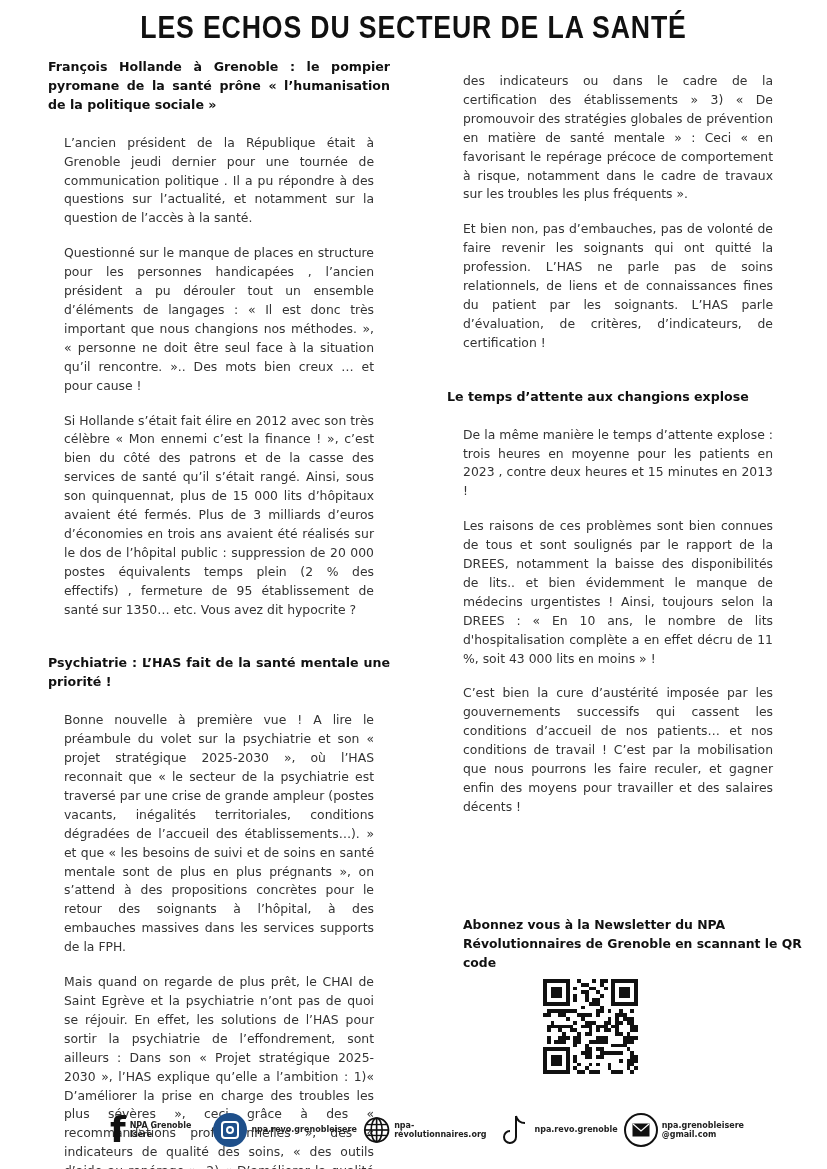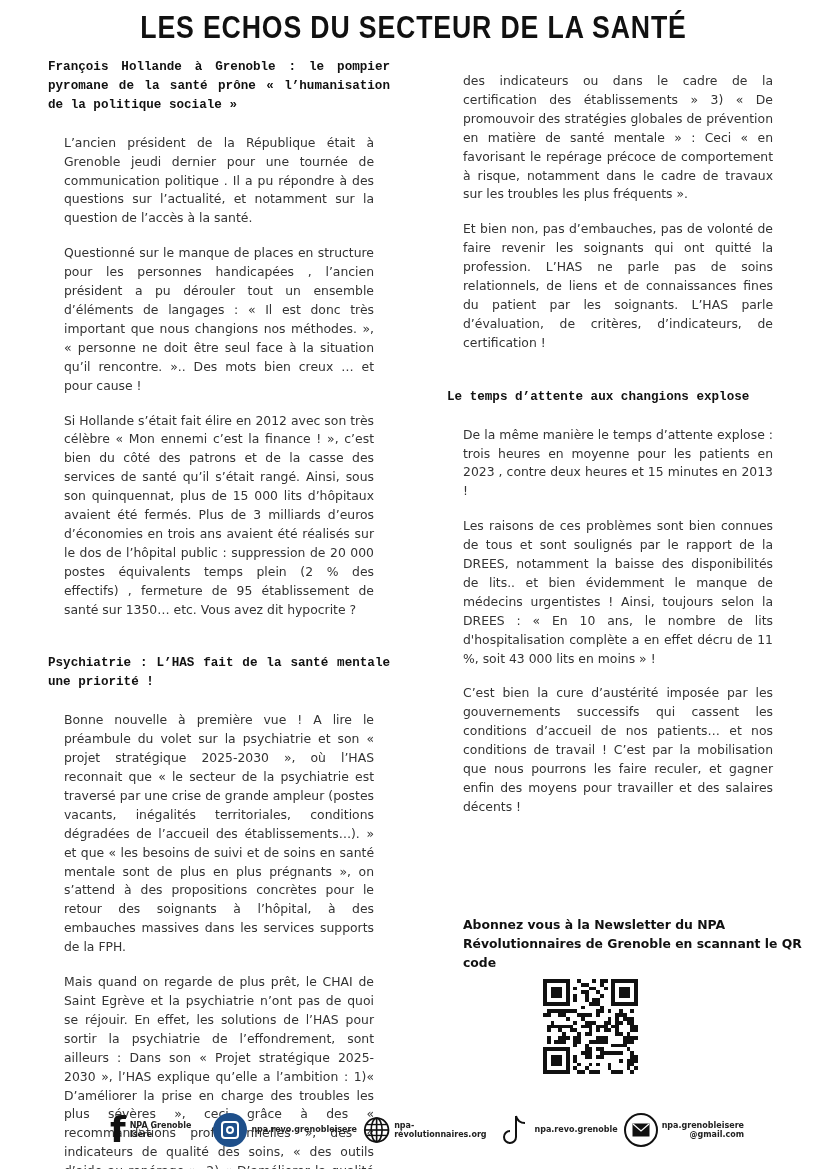--- a/index.html
+++ b/index.html
@@ -4,21 +4,21 @@
 <style>
   html, body { margin:0; padding:0; background:#ffffff; }
   body { width:827px; height:1169px; position:relative; overflow:hidden; color:#333; font-family:"DejaVu Sans", sans-serif; }
   .title { position:absolute; top:10px; left:0; width:827px; text-align:center;
     font-family:"Liberation Sans", sans-serif; font-weight:bold; font-size:31px; letter-spacing:1px;
     transform:scaleX(0.86); transform-origin:center; color:#111; }
   .col { position:absolute; top:58px; width:342px; font-size:12.4px; line-height:18.9px; text-align:justify; }
   .col.left { left:48px; }
   .col.right { left:447px; top:56px; }
   .col p { margin:16px; }
-  .col h2 { font-size:12.6px; line-height:18.9px; font-weight:bold; color:#111; margin:0 0 19px 0;font-family:Liberation Mono, monospace; }
+  .col h2 { font-size:12.6px; line-height:18.9px; font-weight:bold; color:#111; margin:0 0 19px 0; }
   .gap { height:19px; }
   .newsletter { position:absolute; left:447px; top:916px; width:350px; font-size:12.4px; line-height:18.9px; font-weight:bold; color:#111;margin-left:16px; }
   .qr { position:absolute; left:543px; top:979px; width:95px; height:95px; }
   .footer { position:absolute; top:1107px; left:110px; width:640px; height:45px; display:flex; align-items:center; font-size:8px; font-weight:bold; color:#222; font-family:"DejaVu Sans", sans-serif; }
   .footer .item { display:flex; align-items:center; margin-right:6px; }
   .footer .lbl { margin-left:4px; }
   .fb { font-family:"DejaVu Sans", sans-serif; font-weight:bold; font-size:36px; color:#111; line-height:36px; }
   .ig { width:34px; height:34px; border-radius:50%; background:#1e4f8a; display:flex; align-items:center; justify-content:center; }
   .ig-inner { width:14px; height:14px; border:2.5px solid #fff; border-radius:4px; position:relative; }
   .ig-inner:after { content:""; position:absolute; left:3px; top:3px; width:8px; height:8px; border:2px solid #fff; border-radius:50%; box-sizing:border-box; }
@@ -281,18 +281,18 @@
     </svg>
     <span class="lbl">npa.revo.grenoble</span>
   </div>
   <div class="item">
     <span class="mail-wrap">
       <svg width="18" height="14" viewBox="0 0 18 14">
         <rect x="0.5" y="0.5" width="17" height="13" fill="#111"></rect>
         <polyline points="1,1 9,8 17,1" fill="none" stroke="#fff" stroke-width="1.2"></polyline>
       </svg>
     </span>
-    <span class="lbl" style="text-align:right;">
+    <span class="lbl" style="text-align:left;">
       <span>npa.grenobleisere</span><br>
       <span>@gmail.com</span>
     </span>
   </div>
 </div>
 
 </body></html>

